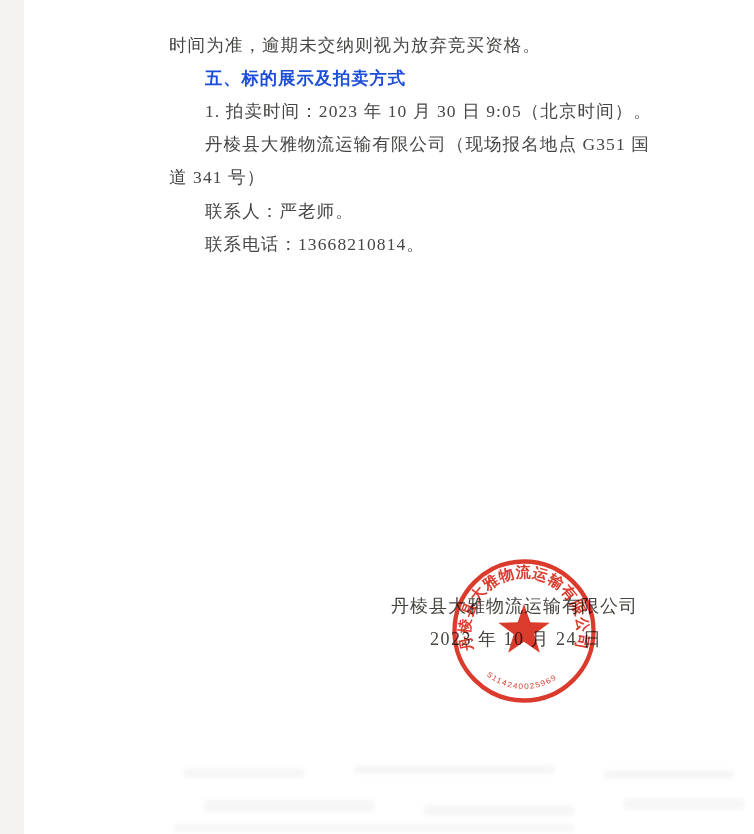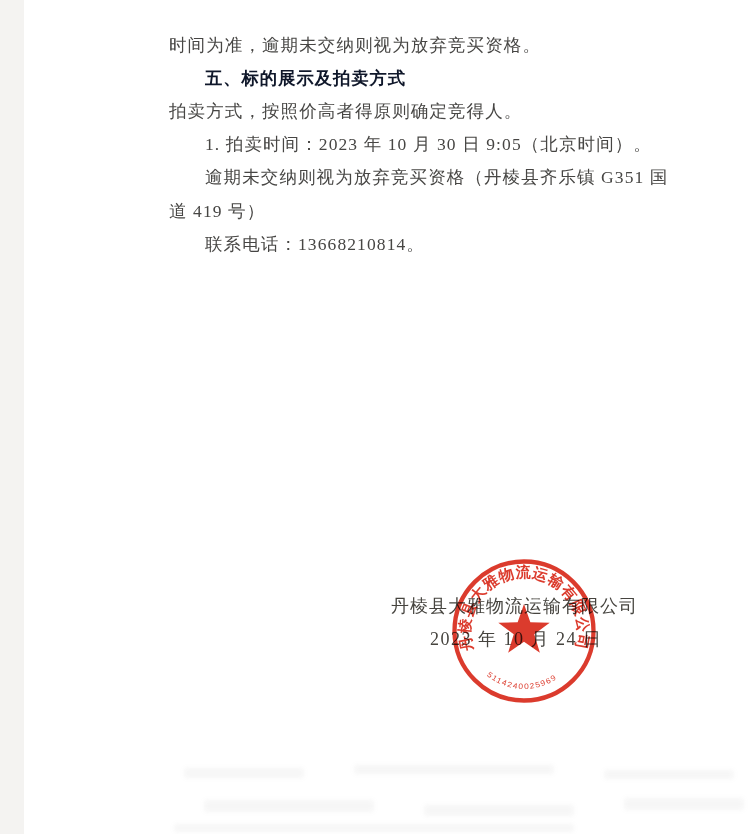--- a/index.html
+++ b/index.html
@@ -28,21 +28,21 @@
     font-family:"Liberation Serif","DejaVu Serif",serif;
     font-size:17.5px;
     letter-spacing:1.1px;
     color:#474644;
   }
   .heading-line{
     font-family:Liberation Serif, serif;
     font-weight:bold;
     font-size:17.3px;
     letter-spacing:1px;
-    color:#0f172a;
+    color:#1d4ed8;
   }
   .indent{padding-left:36px;}
   .signature{
     position:absolute;
     font-family:"Liberation Serif","DejaVu Serif",serif;
     color:#46443f;
     white-space:nowrap;
   }
   .sig-company{left:367px;top:594px;font-size:18px;letter-spacing:1px;}
   .sig-date{left:406px;top:627px;font-size:18px;letter-spacing:1.5px;}
@@ -70,24 +70,24 @@
   }
 </style>
 </head>
 <body>
 
 <div class="page">
 
   <div class="doc-body">
     <div class="line body-line">时间为准，逾期未交纳则视为放弃竞买资格。</div>
     <div class="line heading-line indent">五、标的展示及拍卖方式</div>
-    <div class="line body-line">拍卖方式，按照价高者得原则确定竞得人。</div>
     <div class="line body-line indent">1. 拍卖时间：2023 年 10 月 30 日 9:05（北京时间）。</div>
-    <div class="line body-line indent">逾期未交纳则视为放弃竞买资格（丹棱县齐乐镇 G351 国</div>
-    <div class="line body-line">道 419 号）</div>
+    <div class="line body-line indent">丹棱县大雅物流运输有限公司（现场报名地点 G351 国</div>
+    <div class="line body-line">道 341 号）</div>
+    <div class="line body-line indent">联系人：严老师。</div>
     <div class="line body-line indent">联系电话：13668210814。</div>
   </div>
 
   <div class="signature sig-company">丹棱县大雅物流运输有限公司</div>
   <div class="signature sig-date">2023 年 10 月 24 日</div>
 
   <div class="stamp">
     <svg viewBox="-81 -81 162 162">
       <defs>
         <path id="arcTop" d="M -50.8 18.5 A 54 54 0 1 1 50.8 18.5" fill="none"></path>

